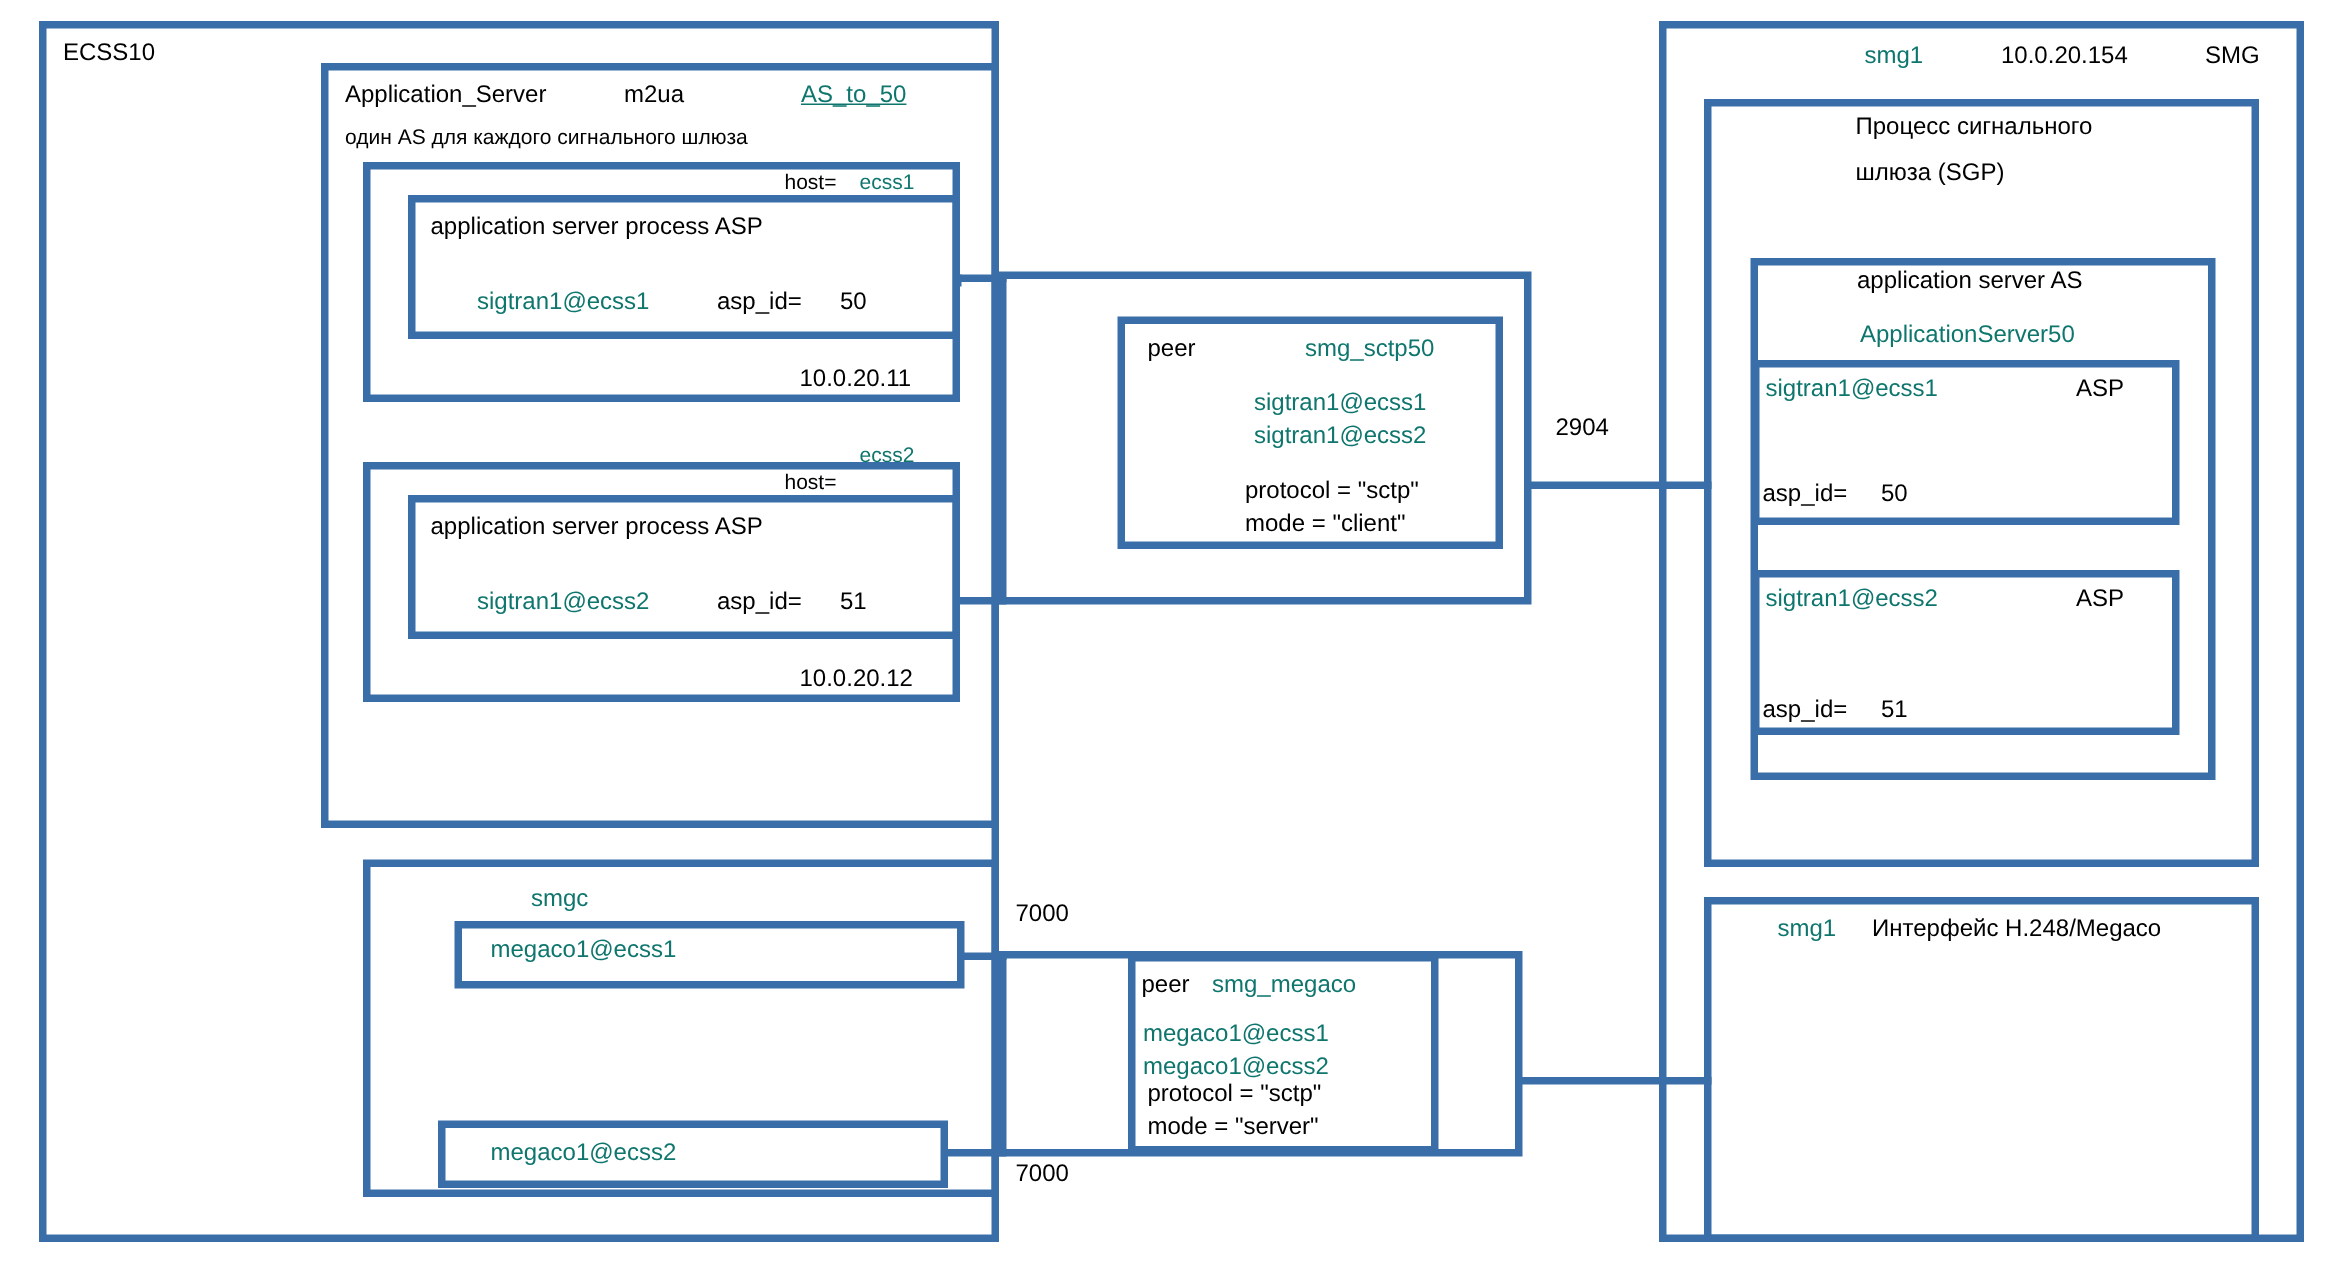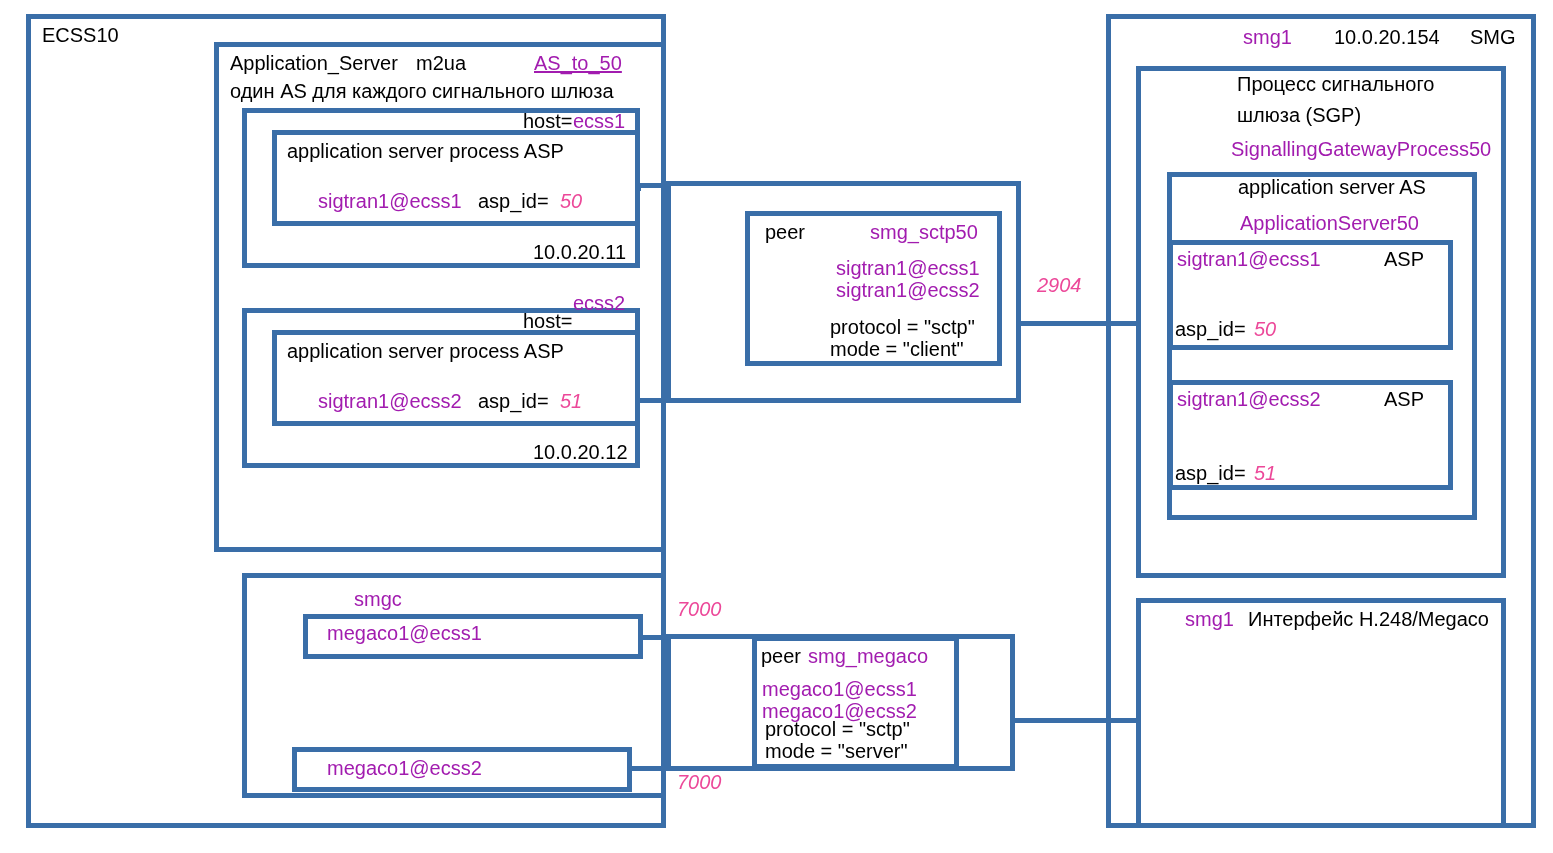--- a/index.html
+++ b/index.html
@@ -34,24 +34,24 @@
     width: 5px;
     background: #3a6ea8;
   }
   .txt {
     position: absolute;
     white-space: nowrap;
     color: #000000;
     font-size: 19px;
     line-height: 23px;
   }
-  .green { color: #a21caf; }
-  .red   { color: #ec4899; font-style: italic; }
-  .fs20  { font-size: 20px; }
-  .fs19  { font-size: 20px; }
+  .green { color: #0f766e; }
+  .red   { color: #000000; }
+  .fs20  { font-size: 16px; }
+  .fs19  { font-size: 14px; }
 </style>
 </head>
 <body>
 
 <div id="canvas">
 
   <div class="box" style="left:26px; top:14px; width:640px; height:814px;"></div>
   <div class="txt fs20" style="left:42px; top:24px;">ECSS10</div>
 
   <div class="box" style="left:214px; top:42px; width:452px; height:510px;"></div>
@@ -112,21 +112,20 @@
   <div class="txt fs20" style="left:765px; top:740px;">mode = "server"</div>
 
   <div class="box" style="left:1106px; top:14px; width:430px; height:814px;"></div>
   <div class="txt fs20 green" style="left:1243px; top:26px;">smg1</div>
   <div class="txt fs20" style="left:1334px; top:26px;">10.0.20.154</div>
   <div class="txt fs20" style="left:1470px; top:26px;">SMG</div>
 
   <div class="box" style="left:1136px; top:66px; width:370px; height:512px;"></div>
   <div class="txt fs20" style="left:1237px; top:73px;">Процесс сигнального</div>
   <div class="txt fs20" style="left:1237px; top:104px;">шлюза (SGP)</div>
-  <div class="txt fs20 green" style="left:1231px; top:138px;">SignallingGatewayProcess50</div>
 
   <div class="box" style="left:1167px; top:172px; width:310px; height:348px;"></div>
   <div class="txt fs20" style="left:1238px; top:176px;">application server AS</div>
   <div class="txt fs20 green" style="left:1240px; top:212px;">ApplicationServer50</div>
 
   <div class="box" style="left:1168px; top:240px; width:285px; height:110px;"></div>
   <div class="txt fs20 green" style="left:1177px; top:248px;">sigtran1@ecss1</div>
   <div class="txt fs20" style="left:1384px; top:248px;">ASP</div>
   <div class="txt fs20" style="left:1175px; top:318px;">asp_id=</div>
   <div class="txt fs20 red" style="left:1254px; top:318px;">50</div>

